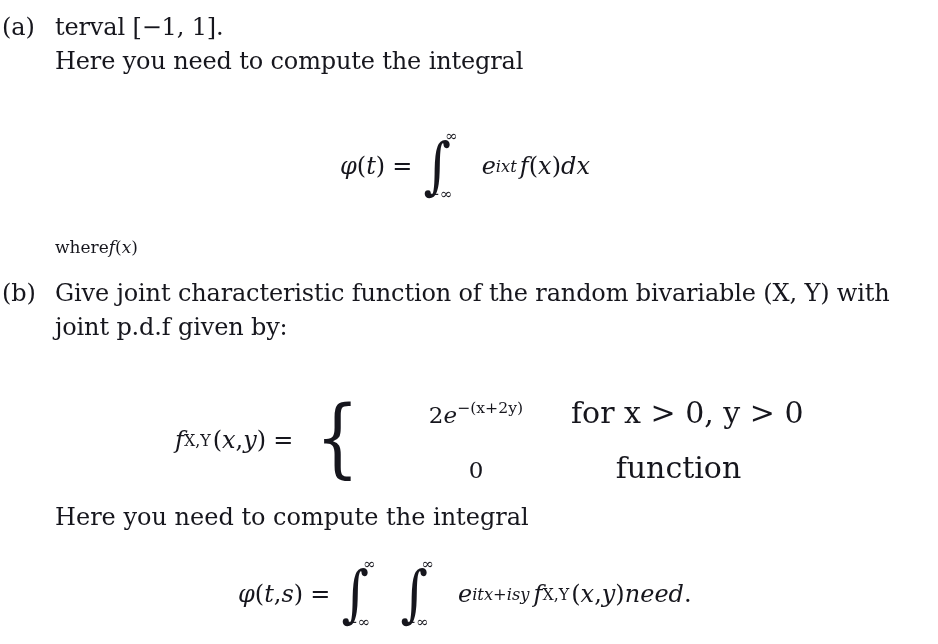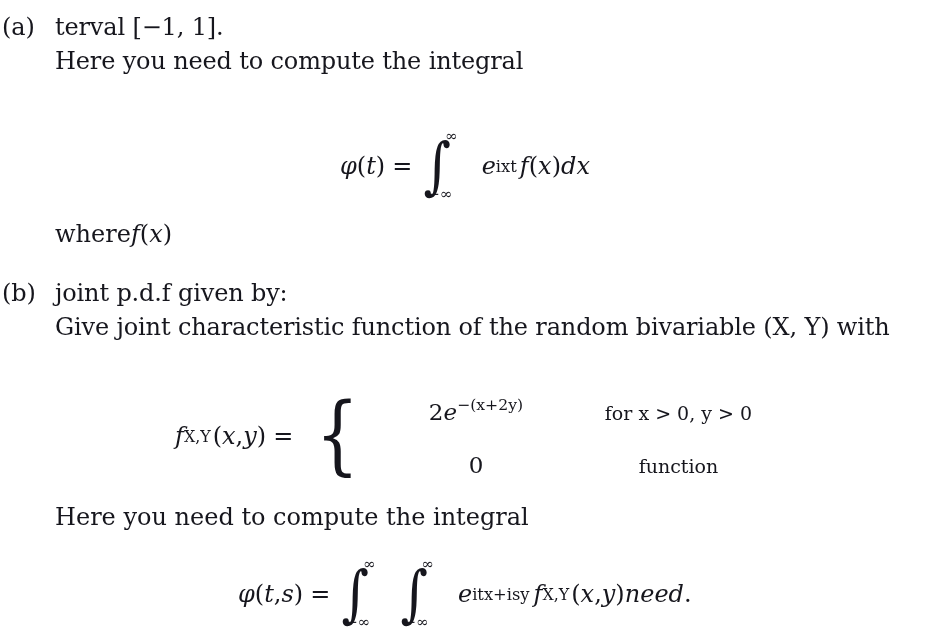--- a/index.html
+++ b/index.html
@@ -65,20 +65,21 @@
     padding: 0 7px;
   }
   .sub {
     font-size: 0.66em;
     vertical-align: -0.28em;
     letter-spacing: 0px;
   }
   .sup {
     font-size: 0.68em;
     vertical-align: 0.62em;
+    font-style: italic;
   }
   .sup-up {
     font-size: 0.68em;
     vertical-align: 0.62em;
     font-style: normal;
   }
 
   
   .integral {
     position: relative;
@@ -126,36 +127,36 @@
     line-height: 0.78;
     font-family: "DejaVu Serif", "Liberation Serif", serif;
     font-style: normal;
     transform: scaleX(0.8) translateY(-2px);
     display: inline-block;
     margin: 0 4px 0 10px;
   }
   .cases {
     display: flex;
     flex-direction: column;
-    gap: 27px;
+    gap: 20px;
     margin-left: 12px;
   }
   .case-row {
     display: flex;
     align-items: baseline;
   }
   .case-val {
     width: 190px;
     text-align: center;
     font-size: 23px;
   }
   .case-cond {
     width: 215px;
     text-align: center;
-    font-size: 19px;
+    font-size: 30px;
   }
 </style>
 </head>
 <body style="background: rgb(255, 255, 255); color: rgb(22, 22, 29);">
 
 <div class="page">
 
   <div class="item" style="top:10px;">
     <div class="item-label">(a)</div>
     <div class="item-body">
@@ -178,33 +179,33 @@
     <span style="display:inline-block; width:26px;"></span>
     <span class="math">e</span>
       <span class="sup">ixt</span>
     <span class="math" style="margin-left:3px;">f</span>
       <span class="up">(</span>
       <span class="math">x</span>
       <span class="up">)</span>
     <span class="math">dx</span>
   </div>
 
-  <div class="mathrow" style="left:55px; top:220px; font-size:24px;">
+  <div class="mathrow" style="left:55px; top:237px; font-size:17px;">
     <span class="up">where </span>
       <span class="math">f</span>
       <span class="up">(</span>
       <span class="math">x</span>
       <span class="up">)</span>
   </div>
 
   <div class="item" style="top:276px;">
     <div class="item-label">(b)</div>
     <div class="item-body">
+      <div class="line">Give joint characteristic function of the random bivariable (X, Y) with</div>
       <div class="line">joint p.d.f given by:</div>
-      <div class="line">Give joint characteristic function of the random bivariable (X, Y) with</div>
     </div>
   </div>
 
   <div class="piecewise" style="left:175px; top:395px;">
     <span style="display:flex; align-items:center;">
       <span class="math">f</span>
         <span class="sub">X,Y</span>
         <span class="up" style="margin-left:2px;">(</span>
         <span class="math">x</span>
         <span class="up">, </span>

